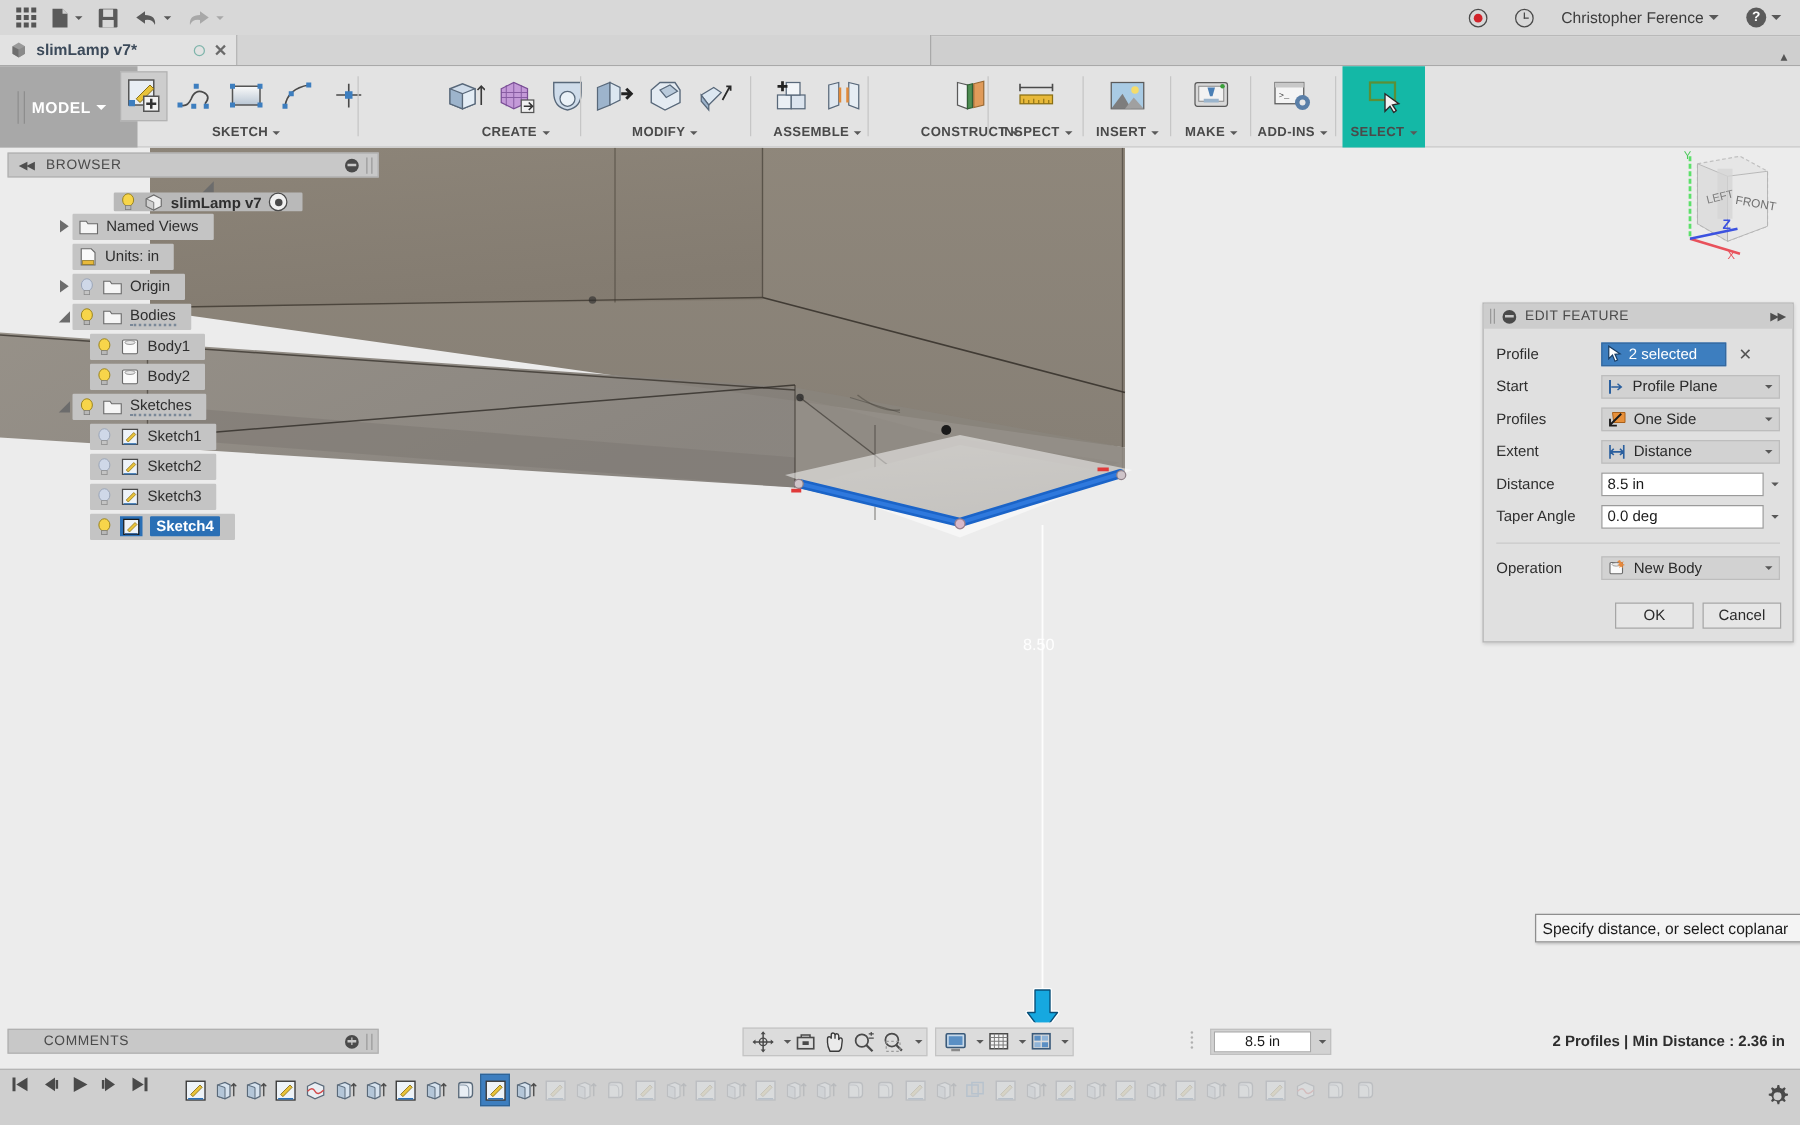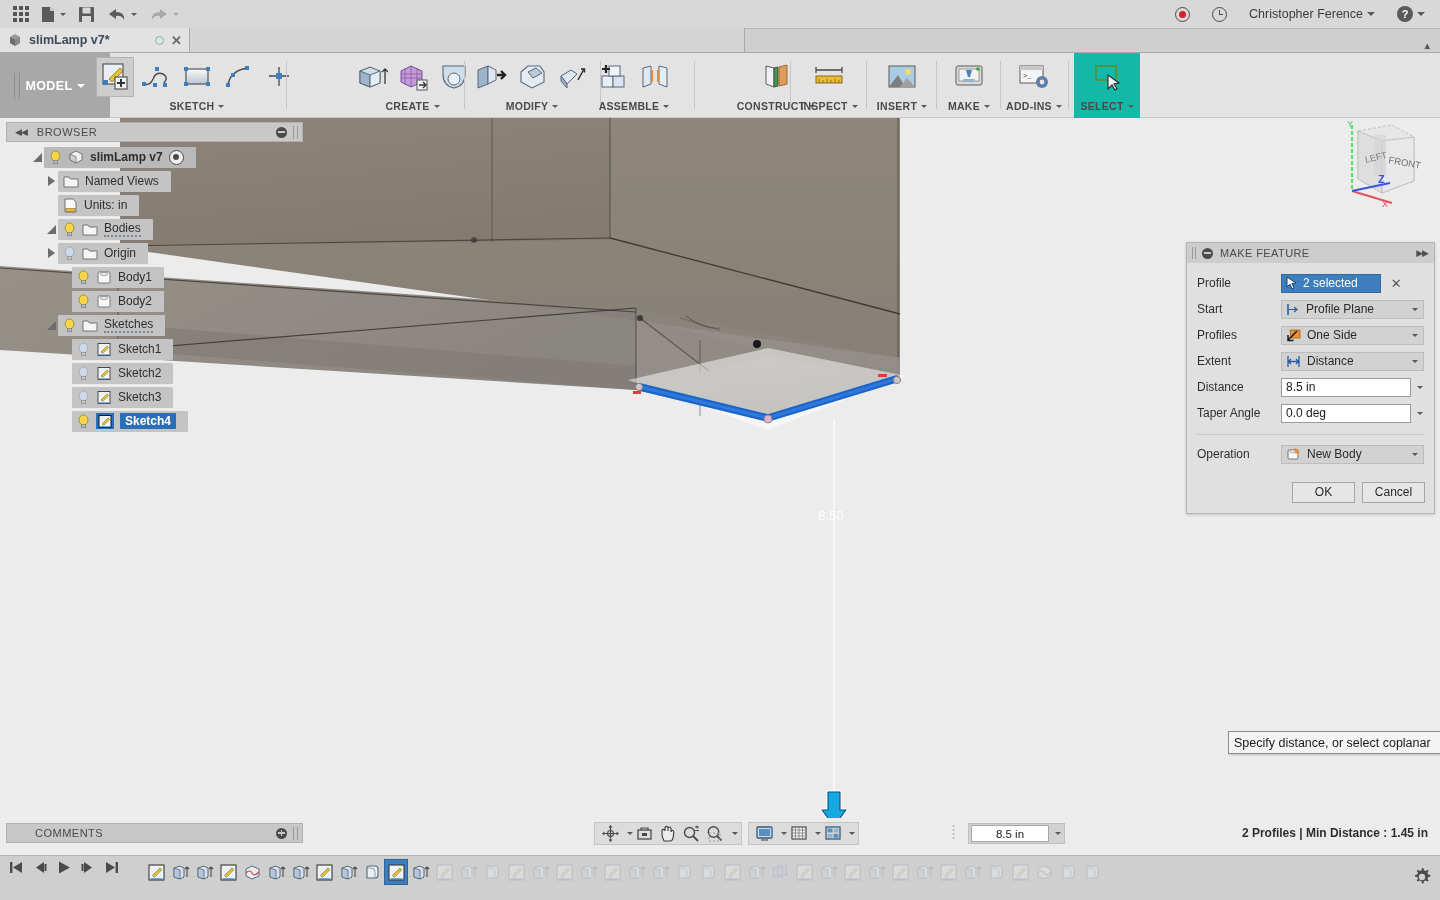--- a/index.html
+++ b/index.html
@@ -514,21 +514,21 @@
           </svg>
         </div>
       </div>
       <div class="rgroup-label">
         <span>MODIFY</span>
           <span class="caret sm"></span>
       </div>
     </div>
     <div class="rsep" style="left:600px;"></div>
 
-    <div class="rgroup" style="left:592px;width:84px;text-align:center;">
+    <div class="rgroup" style="left:612px;width:84px;text-align:center;">
       <div class="rgroup-icons">
         <div class="ricon">
           <svg width="32" height="30" viewBox="0 0 32 30">
             <rect x="4" y="14" width="11" height="11" fill="#eaeff4" stroke="#58687a" stroke-width="1"></rect>
             <rect x="15" y="14" width="11" height="11" fill="#dbe4ee" stroke="#58687a" stroke-width="1"></rect>
             <rect x="11" y="4" width="11" height="10" fill="#f2f5f8" stroke="#58687a" stroke-width="1"></rect>
             <path d="M8 3 v8 M4 7 h8" stroke="#222" stroke-width="2.2"></path>
           </svg>
         </div>
         <div class="ricon">
@@ -654,21 +654,21 @@
 
   <div class="browser">
     <div class="panel-head">
       <span class="arrows">◀◀</span>
       <span class="ttl">BROWSER</span>
       <span class="minus-circ"></span>
       <span class="panel-grip"></span>
     </div>
     <div class="tree">
 
-      <div class="trow" style="padding-left:24px;">
+      <div class="trow" style="padding-left:24px;flex-direction:column;">
         <span class="twist">
             <span class="twist-open"></span>
           </span>
         <span class="tpill root">
           <span class="bulb">
             <svg width="13" height="15" viewBox="0 0 13 15">
                 <ellipse cx="6.5" cy="6" rx="4.4" ry="5" fill="#f7d54a" stroke="#9a8420" stroke-width=".8"></ellipse>
                 <rect x="4.3" y="10.5" width="4.4" height="3.2" fill="#b8b8b8" stroke="#7a7a7a" stroke-width=".6"></rect>
               </svg>
           </span>
@@ -706,55 +706,55 @@
                 <path d="M2 1h8l3 3v10H2z" fill="#fafafa" stroke="#6a6a6a" stroke-width=".9"></path>
                 <rect x="3" y="10.5" width="9" height="3" fill="#e8b93a" stroke="#8a6f14" stroke-width=".6"></rect>
               </svg>
           </span>
           <span class="tlabel">Units: in</span>
         </span>
       </div>
 
       <div class="trow" style="padding-left:38px;">
         <span class="twist">
+            <span class="twist-closed"></span>
+          </span>
+        <span class="tpill">
+          <span class="bulb bulb-off">
+            <svg width="13" height="15" viewBox="0 0 13 15">
+                <ellipse class="g" cx="6.5" cy="6" rx="4.4" ry="5" fill="#cfd8e8" stroke="#9aa5b8" stroke-width=".8"></ellipse>
+                <rect x="4.3" y="10.5" width="4.4" height="3.2" fill="#c4c4c4" stroke="#8a8a8a" stroke-width=".6"></rect>
+              </svg>
+          </span>
+          <span>
+            <svg width="16" height="13" viewBox="0 0 16 13">
+                <path d="M1 2h5l1.4 2H15v8H1z" fill="#f5f5f5" stroke="#6a6a6a" stroke-width=".9"></path>
+              </svg>
+          </span>
+          <span class="tlabel">Origin</span>
+        </span>
+      </div>
+
+      <div class="trow" style="padding-left:38px;">
+        <span class="twist">
             <span class="twist-open"></span>
           </span>
         <span class="tpill">
           <span class="bulb">
             <svg width="13" height="15" viewBox="0 0 13 15">
                 <ellipse cx="6.5" cy="6" rx="4.4" ry="5" fill="#f7d54a" stroke="#9a8420" stroke-width=".8"></ellipse>
                 <rect x="4.3" y="10.5" width="4.4" height="3.2" fill="#b8b8b8" stroke="#7a7a7a" stroke-width=".6"></rect>
               </svg>
           </span>
           <span>
             <svg width="16" height="13" viewBox="0 0 16 13">
                 <path d="M1 2h5l1.4 2H15v8H1z" fill="#f5f5f5" stroke="#6a6a6a" stroke-width=".9"></path>
               </svg>
           </span>
           <span class="tlabel dots-under">Bodies</span>
-        </span>
-      </div>
-
-      <div class="trow" style="padding-left:38px;">
-        <span class="twist">
-            <span class="twist-closed"></span>
-          </span>
-        <span class="tpill">
-          <span class="bulb bulb-off">
-            <svg width="13" height="15" viewBox="0 0 13 15">
-                <ellipse class="g" cx="6.5" cy="6" rx="4.4" ry="5" fill="#cfd8e8" stroke="#9aa5b8" stroke-width=".8"></ellipse>
-                <rect x="4.3" y="10.5" width="4.4" height="3.2" fill="#c4c4c4" stroke="#8a8a8a" stroke-width=".6"></rect>
-              </svg>
-          </span>
-          <span>
-            <svg width="16" height="13" viewBox="0 0 16 13">
-                <path d="M1 2h5l1.4 2H15v8H1z" fill="#f5f5f5" stroke="#6a6a6a" stroke-width=".9"></path>
-              </svg>
-          </span>
-          <span class="tlabel">Origin</span>
         </span>
       </div>
 
       <div class="trow" style="padding-left:66px;">
         <span class="tpill">
           <span class="bulb">
             <svg width="13" height="15" viewBox="0 0 13 15">
                 <ellipse cx="6.5" cy="6" rx="4.4" ry="5" fill="#f7d54a" stroke="#9a8420" stroke-width=".8"></ellipse>
                 <rect x="4.3" y="10.5" width="4.4" height="3.2" fill="#b8b8b8" stroke="#7a7a7a" stroke-width=".6"></rect>
               </svg>
@@ -883,21 +883,21 @@
         </span>
       </div>
 
     </div>
   </div>
 
   <div class="dialog">
     <div class="dlg-head">
       <span class="grip2"></span>
       <span class="minus-circ" style="background:#4a4a4a"></span>
-      <span class="ttl2">MAKE FEATURE</span>
+      <span class="ttl2">EDIT FEATURE</span>
       <span class="exp">▶▶</span>
     </div>
     <div class="dlg-body">
 
       <div class="frow">
         <span class="flabel">Profile</span>
         <span class="fctrl">
           <span class="sel-btn">
             <span>
               <svg width="12" height="14" viewBox="0 0 12 14">
@@ -1007,21 +1007,21 @@
     <div class="dlg-foot">
       <div class="dbtn">OK</div>
       <div class="dbtn">Cancel</div>
     </div>
   </div>
 
   <div class="tooltip">
     <span>Specify distance, or select coplanar</span>
   </div>
 
-  <div class="statusmsg">2 Profiles | Min Distance : 1.45 in</div>
+  <div class="statusmsg">2 Profiles | Min Distance : 2.36 in</div>
 
   <div class="comments">
     <span style="flex:1">COMMENTS</span>
     <span class="plus-circ"></span>
     <span class="panel-grip"></span>
   </div>
 
   <div class="navbar">
     <div class="navgrp">
       <div class="nbtn">

